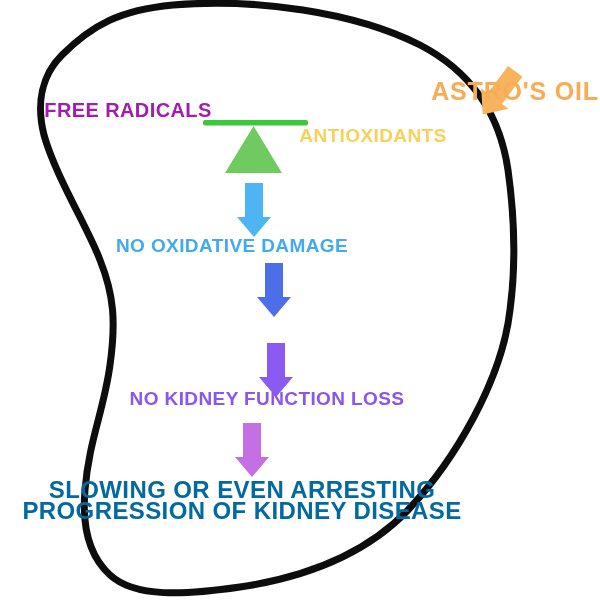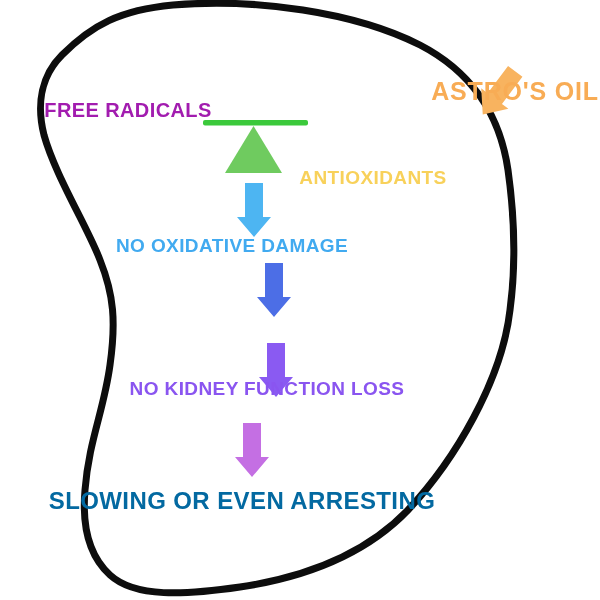--- a/index.html
+++ b/index.html
@@ -8,24 +8,24 @@
     font-family:"Liberation Sans", sans-serif;
   }
   .shapes{position:absolute;left:0;top:0;width:600px;height:600px;}
   .label{
     position:absolute;transform:translate(-50%,-50%);
     font-weight:700;white-space:nowrap;letter-spacing:.4px;
     font-size:19px;line-height:1.1;text-align:center;
   }
   .title-label{font-size:25px;letter-spacing:.8px;color:#F8AC55;left:515px;top:60px;margin-top:32px;}
   .free-radicals{color:#a21caf;left:128px;top:110px;font-size:20px;}
-  .antioxidants{color:#F8D15A;left:373px;top:136px;font-size:19px;margin-top:42px;}
+  .antioxidants{color:#F8D15A;left:373px;top:136px;font-size:19px;}
   .step0{color:#41AAF0;left:232px;top:246px;}
   .step1{color:#4A70E8;left:277px;top:328px;}
-  .step2{color:#8A55F0;left:267px;top:389px;}
+  .step2{color:#8A55F0;left:267px;top:399px;}
   .step3{color:#0369a1;left:242px;top:500px;font-size:24px;line-height:21px;}
 </style>
 </head>
 <body>
 
 <div class="canvas">
 
   <svg class="shapes" viewBox="0 0 600 600">
 
     <path fill="none" stroke="#0D0D0D" stroke-width="7" stroke-linecap="round" d="M 173 5
@@ -59,15 +59,16 @@
 
   <div class="label antioxidants">ANTIOXIDANTS</div>
 
   <div class="label step0">NO OXIDATIVE DAMAGE</div>
 
 
   <div class="label step2">NO KIDNEY FUNCTION LOSS</div>
 
   <div class="label step3">
     <div>SLOWING OR EVEN ARRESTING</div>
+    <div>PROGRESSION OF KIDNEY DISEASE</div>
   </div>
 
 </div>
 
 </body></html>

